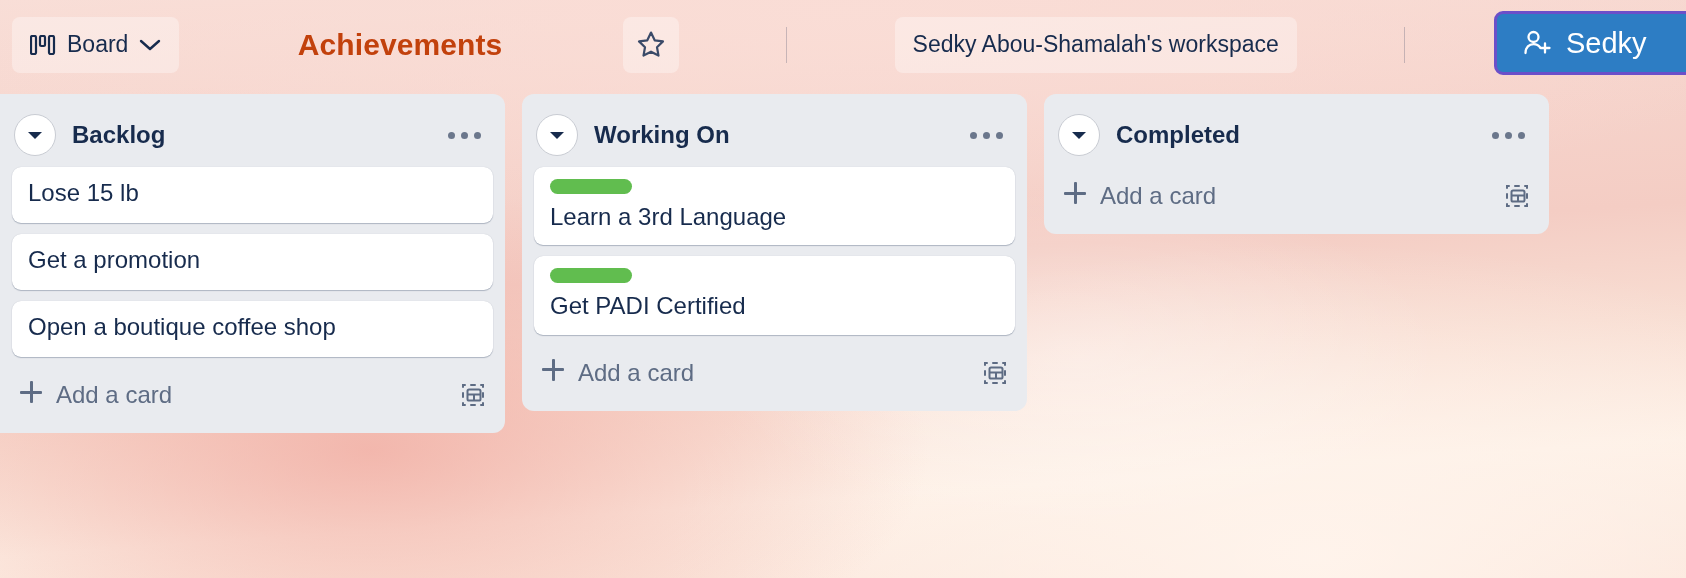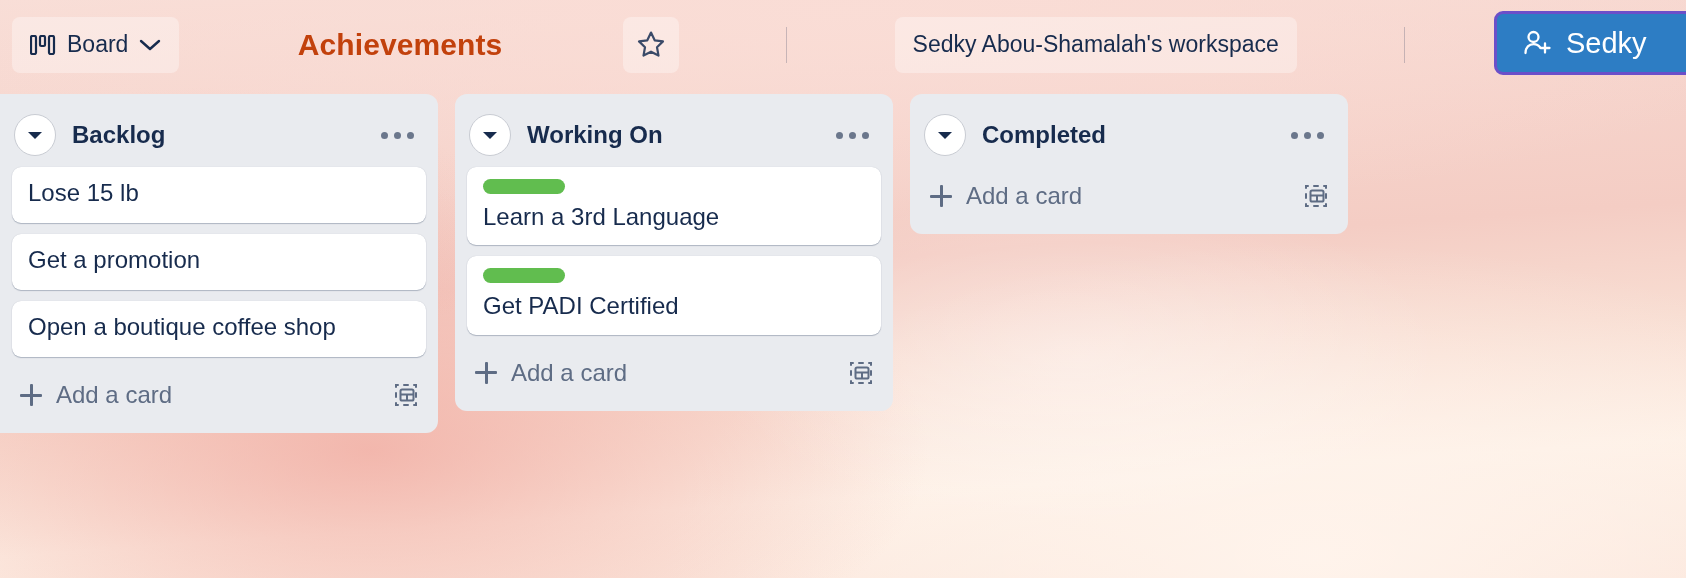--- a/index.html
+++ b/index.html
@@ -131,21 +131,21 @@
     position: absolute;
     left: 0;
     top: 94px;
     display: flex;
     align-items: flex-start;
     gap: 17px;
     padding-left: 0px;
   }
 
   .list {
-    width: 438px;
+    width: 505px;
     box-sizing: border-box;
     background: #e9ebef;
     border-radius: 12px;
     padding: 9px 12px 11px 12px;
     flex: none;
   }
   .list.first { border-radius: 0 12px 12px 0; padding-left: 12px; }
 
   .list-header {
     height: 64px;
@@ -213,21 +213,20 @@
 
   .add-card-row {
     display: flex;
     align-items: center;
     height: 54px;
     padding: 0 6px 0 8px;
     margin-top: 2px;
   }
   .add-card-left {
     display: flex;
-    align-items: center;
     gap: 14px;
     flex: 1;
     color: #5e6c84;
     font-size: 24px;
   }
   .plus {
     position: relative;
     width: 22px; height: 22px;
     flex: none;
   }

